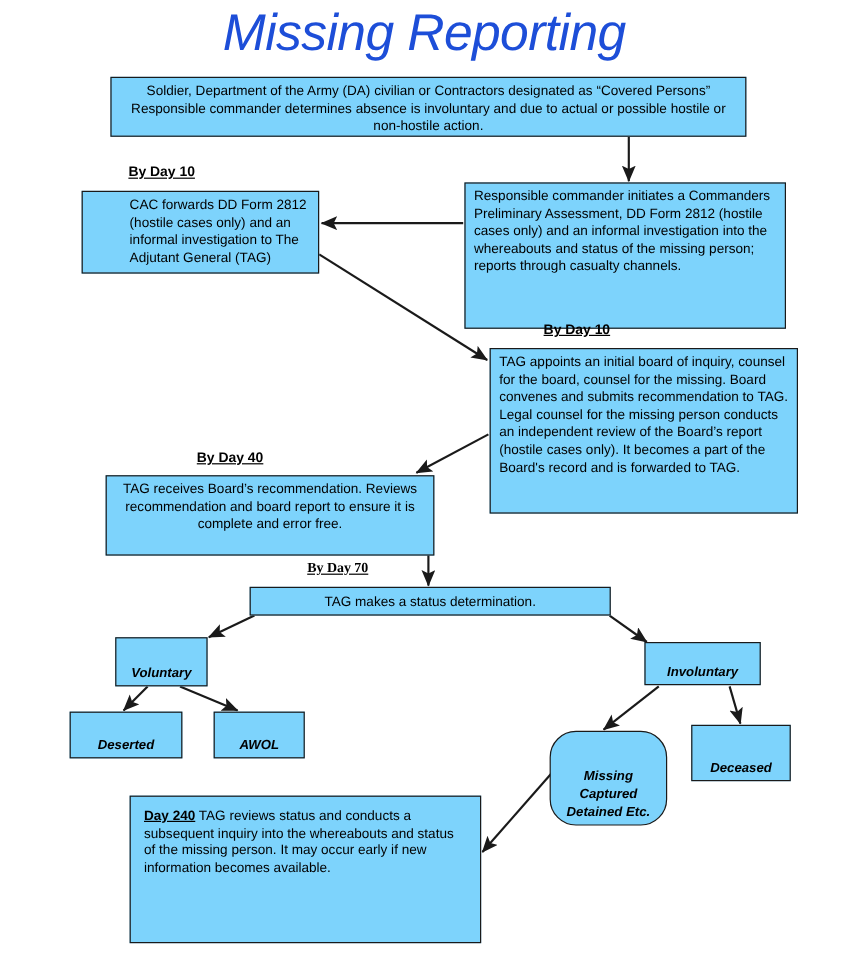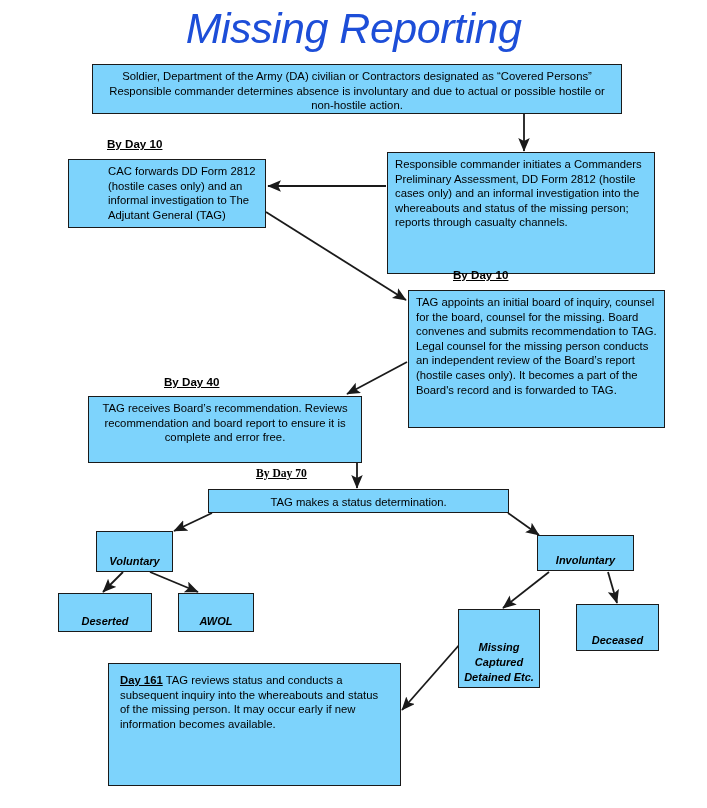--- a/index.html
+++ b/index.html
@@ -148,25 +148,25 @@
   </div>
 
   <div class="box flexcenter" style="left:178px; top:593px; width:76px; height:39px;">
     <span class="term">AWOL</span>
   </div>
 
   <div class="box flexcenter" style="left:58px; top:593px; width:94px; height:39px;">
     <span class="term">Deserted</span>
   </div>
 
-  <div class="box flexcenter" style="left:458px; top:609px; width:82px; height:79px;">
+  <div class="box flexcenter" style="left:458px; top:609px; width:98px; height:79px;border-radius:22px;">
     <span class="term">Missing Captured Detained Etc.</span>
   </div>
 
   <div class="box flexcenter" style="left:576px; top:604px; width:83px; height:47px;">
     <span class="term">Deceased</span>
   </div>
 
   <div class="box left" style="left:108px; top:663px; width:293px; height:123px; padding:9px 11px;">
-    <p class="para"><span class="inline-day">Day 161</span><span>  TAG reviews status and conducts a subsequent inquiry into the whereabouts and status of the missing person.  It may occur early if new information becomes available.</span></p>
+    <p class="para"><span class="inline-day">Day 240</span><span>  TAG reviews status and conducts a subsequent inquiry into the whereabouts and status of the missing person.  It may occur early if new information becomes available.</span></p>
   </div>
 
 </div>
 
 </body></html>

